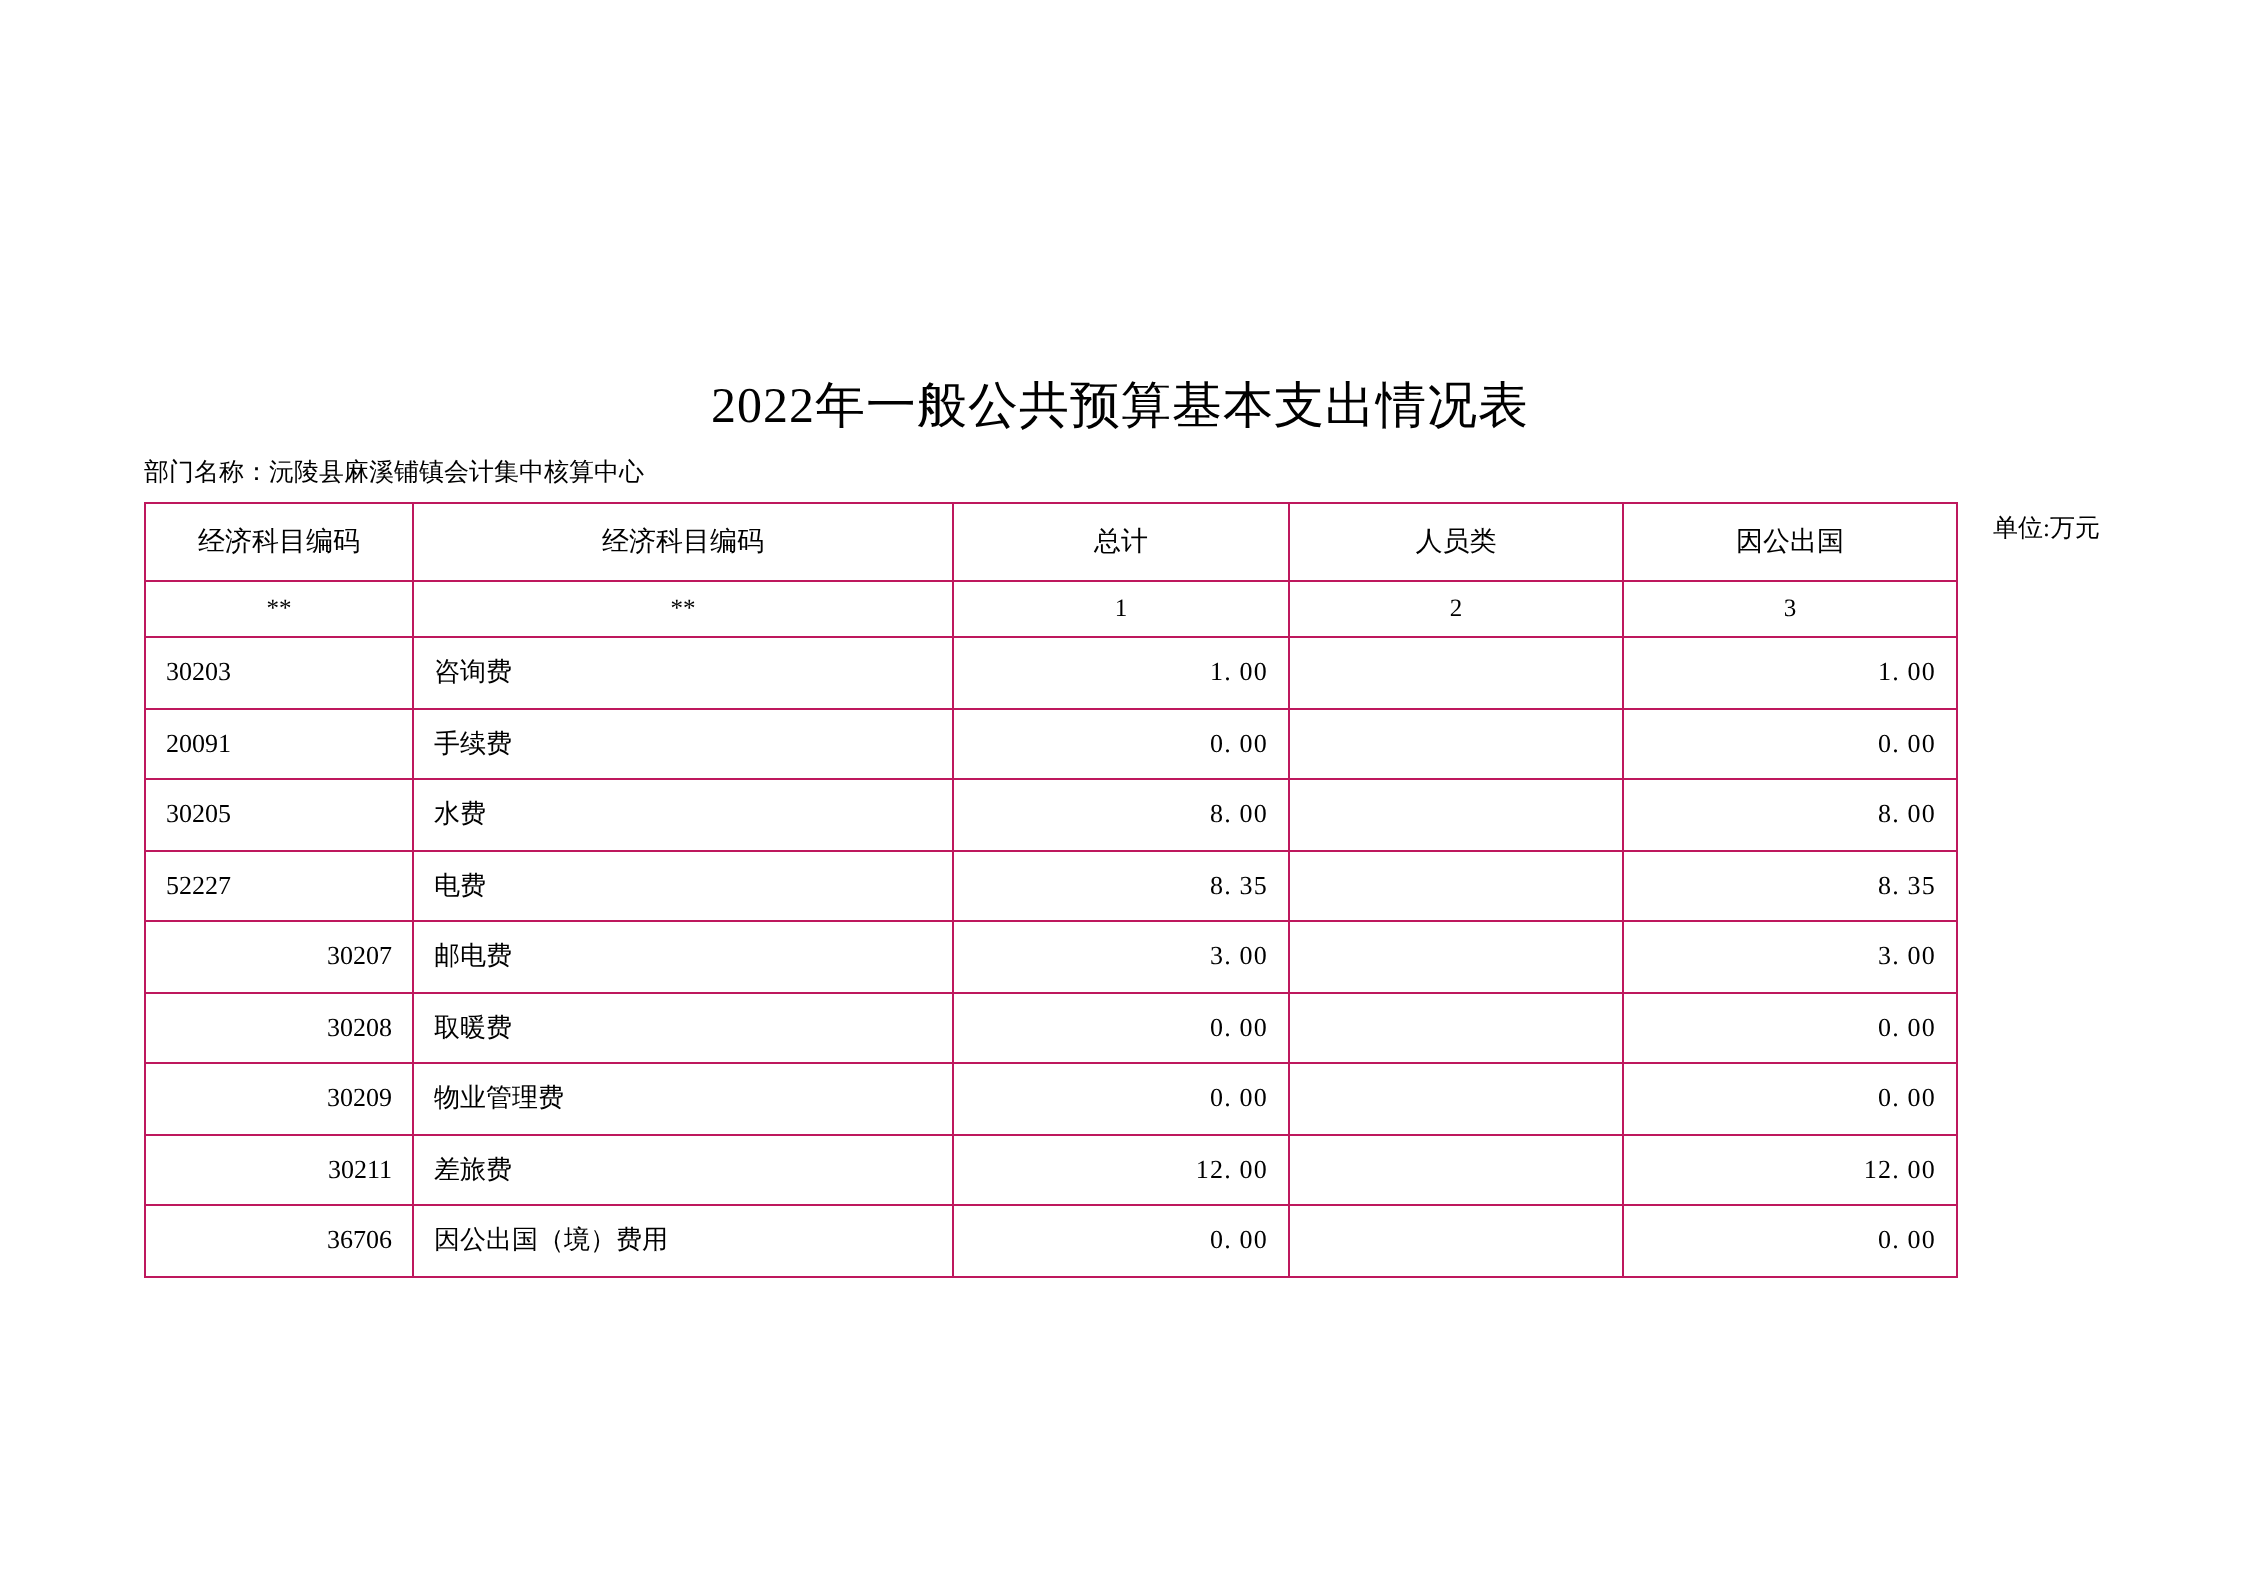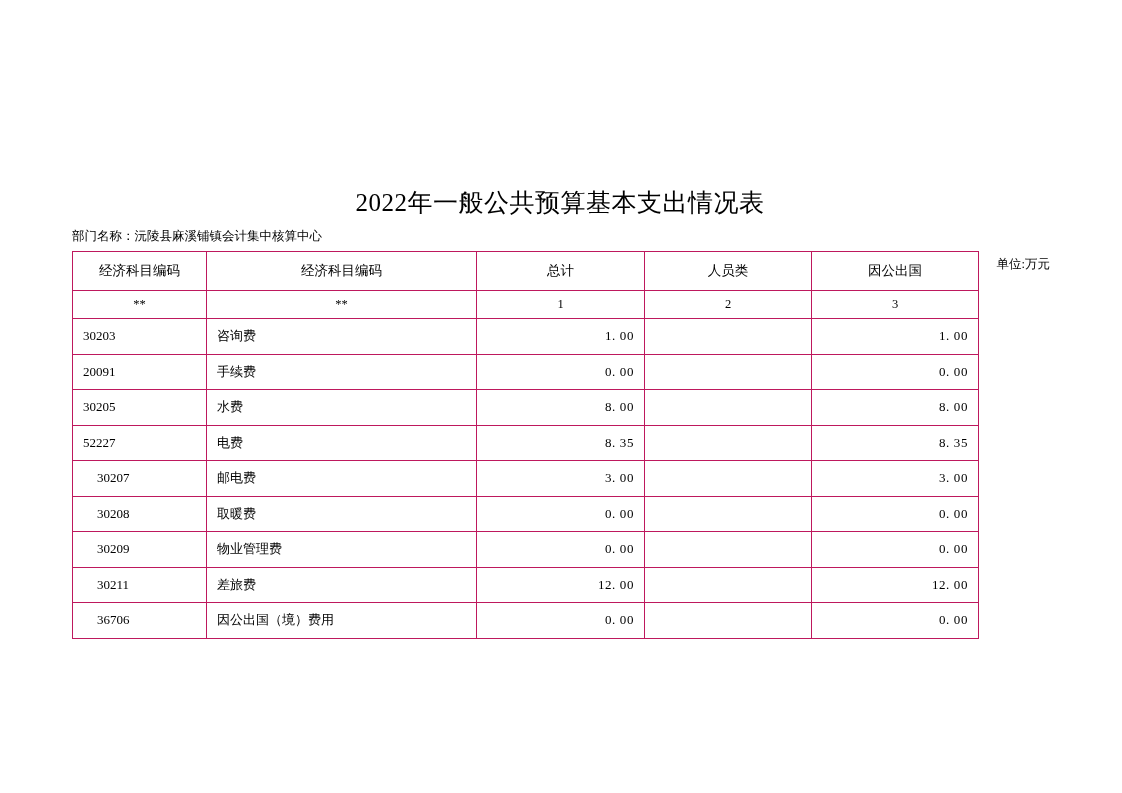--- a/index.html
+++ b/index.html
@@ -83,21 +83,21 @@
     font-size: 12.5px;
   }
   tr.data-row td {
     height: 34.5px;
   }
   td.c-code {
     text-align: left;
     font-size: 12.5px;
   }
   td.c-code.left-ind {
-    text-align: left;
+    text-align: right;
     padding-left: 24px;
   }
   td.c-name {
     text-align: left;
     font-size: 12.5px;
     padding-left: 12px;
   }
   td.c-name.ind {
     font-family: Liberation Mono, monospace;
   }

